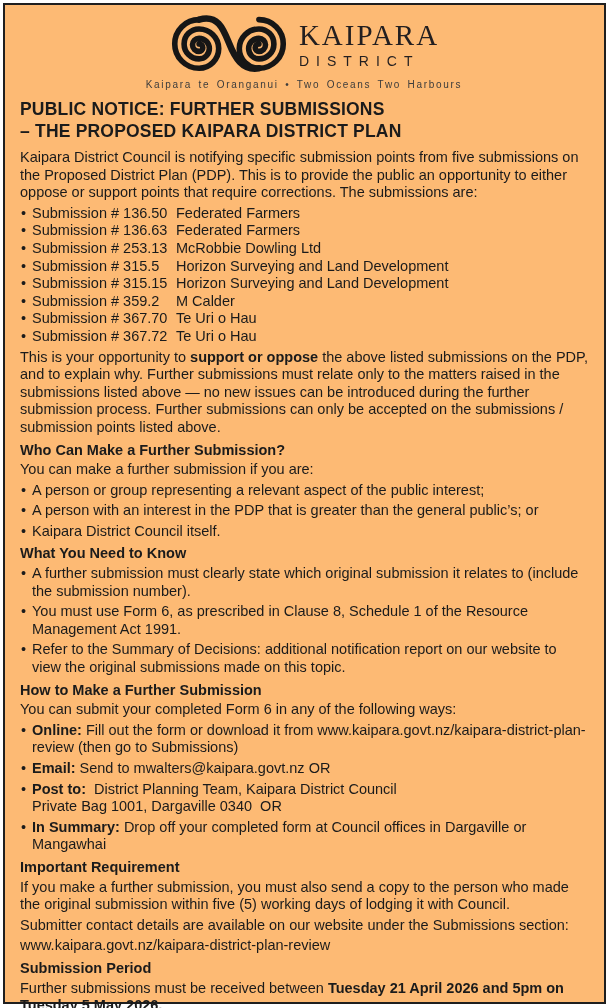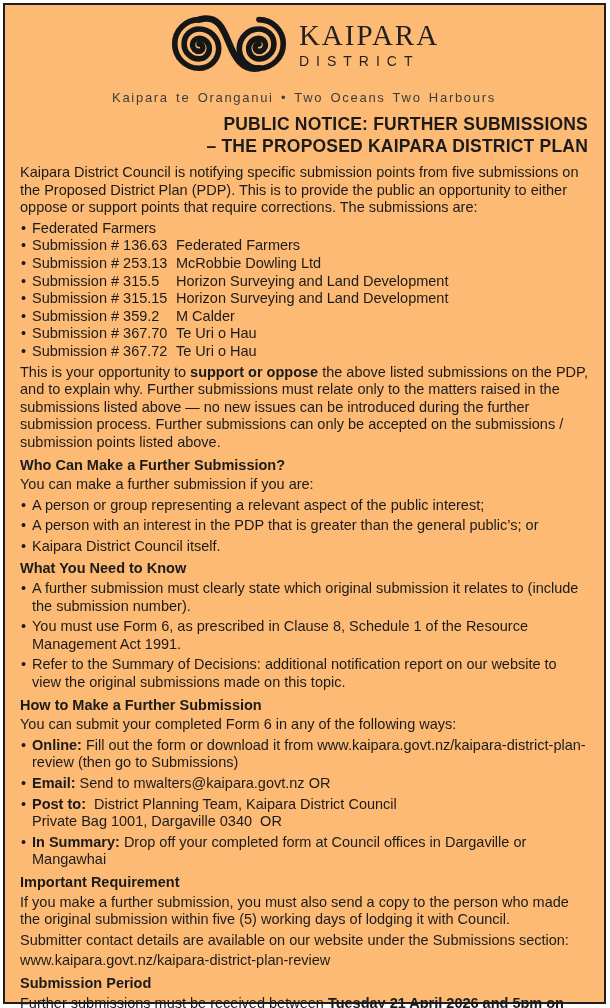--- a/index.html
+++ b/index.html
@@ -26,26 +26,26 @@
   .logo-text { text-align: left; color: #231f20; }
   .logo-name {
     font-family: "Liberation Serif", serif;
     font-size: 29px; line-height: 1; letter-spacing: 2px; font-weight: 400;
   }
   .logo-sub {
     font-family: Liberation Sans, sans-serif;
     font-size: 14px; letter-spacing: 7px; margin-top: 3px;
   }
   .tagline {
-    font-size: 13px; letter-spacing: 1.7px; color: #3c3c3c; margin-top: 14px;
+    font-size: 10px; letter-spacing: 1.7px; color: #3c3c3c; margin-top: 3px;
     word-spacing: 2px;
   }
   
   .title {
-    text-align: right;
+    text-align: left;
     font-size: 17.5px; font-weight: 700; line-height: 22px;
     margin: 8px 0 7px; letter-spacing: 0.2px;
   }
   
   .para, .heading, .sub-row { font-size: 14.5px; line-height: 17.6px; }
   .para { margin: 0 0 3px; }
   .heading { font-weight: 700; margin: 5px 0 2px; }
   .bullet { position: relative; padding-left: 12px; }
   .bullet::before { content: "\2022"; position: absolute; left: 1px; top: 0; }
   .list { margin: 0 0 3px; }
@@ -82,20 +82,21 @@
   <h1 class="title">
     <span>PUBLIC NOTICE: FURTHER SUBMISSIONS</span><br>
     <span>– THE PROPOSED KAIPARA DISTRICT PLAN</span>
   </h1>
 
   <p class="para">Kaipara District Council is notifying specific submission points from five submissions on the Proposed District Plan (PDP). This is to provide the public an opportunity to either oppose or support points that require corrections. The submissions are:</p>
 
   <div class="list">
 
       <div class="sub-row bullet">
+        <span class="sub-num">Submission # 136.50</span>
         <span class="sub-org">Federated Farmers</span>
       </div>
 
       <div class="sub-row bullet">
         <span class="sub-num">Submission # 136.63</span>
         <span class="sub-org">Federated Farmers</span>
       </div>
 
       <div class="sub-row bullet">
         <span class="sub-num">Submission # 253.13</span>

